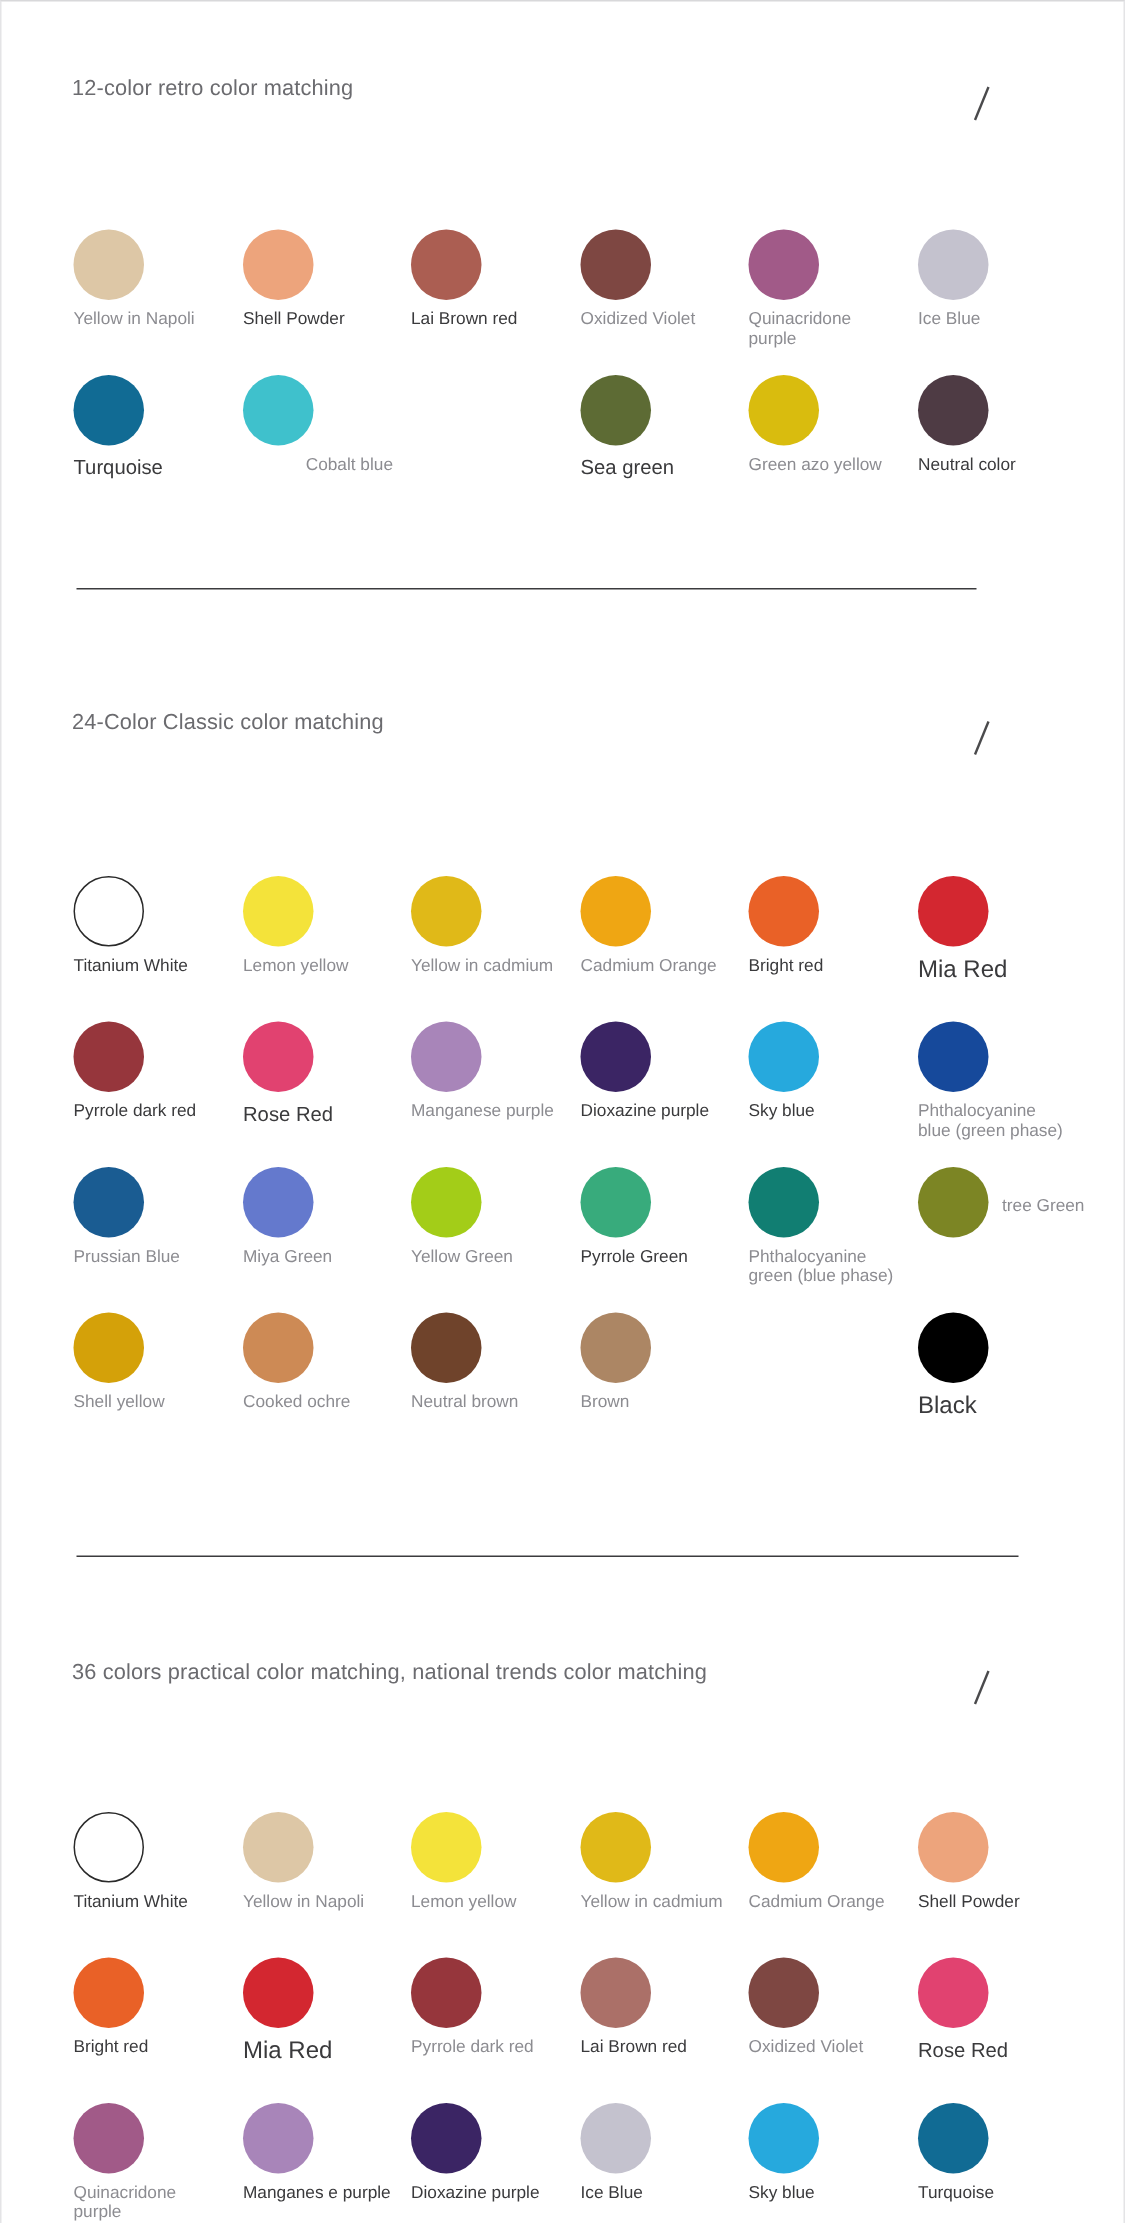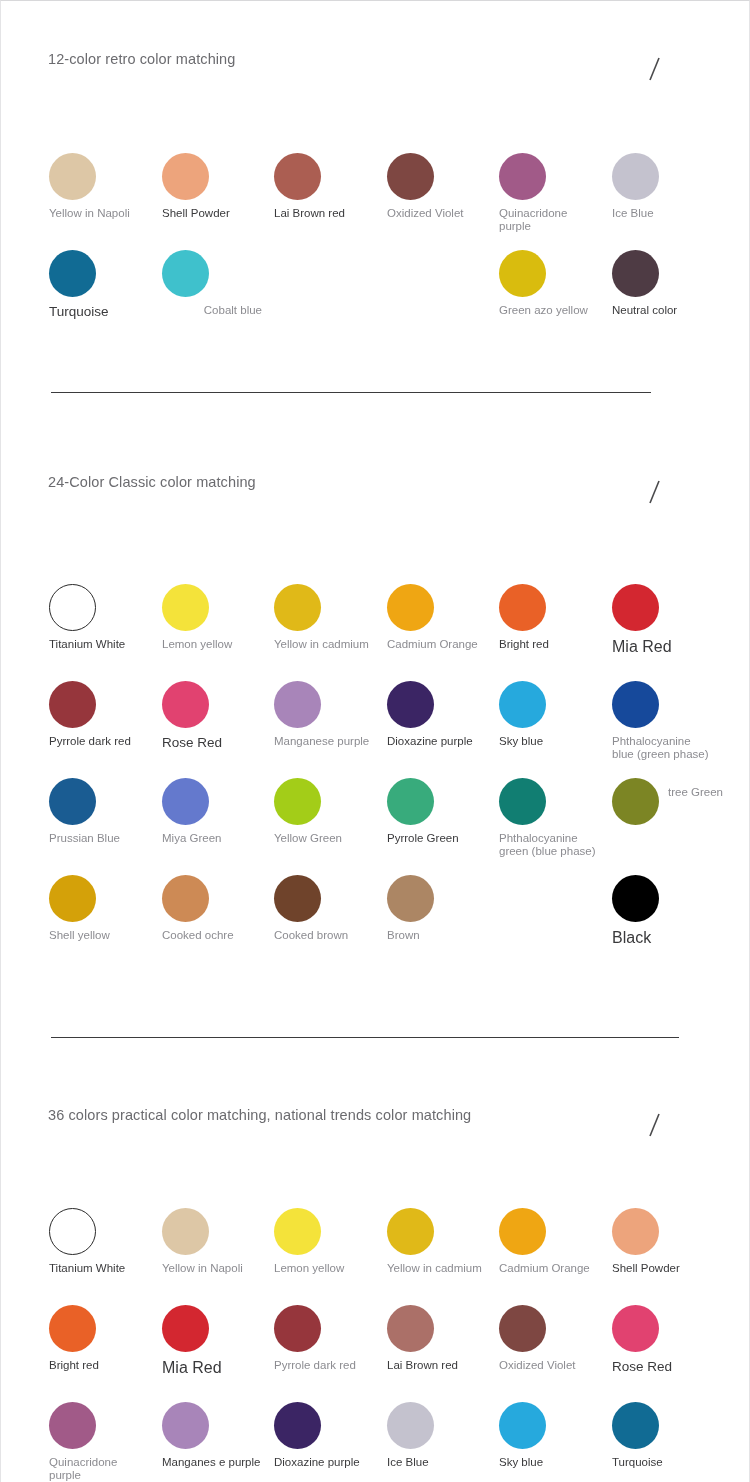--- a/index.html
+++ b/index.html
@@ -61,21 +61,21 @@
     width: 100px;
     word-wrap: break-word;
   }
   .cap.dark { color: #3a3a3c; }
   .cap.big { font-size: 13.5px; color: #3a3a3c; }
   .cap.xbig { font-size: 16px; color: #3a3a3c; }
   .cap.side {
     position: absolute;
     left: 56px;
     top: 4px;
-    margin-top: 4px;
+    margin-top: 16px;
     width: 70px;
   }
 
   .divider {
     position: absolute;
     height: 0;
     border-top: 1.6px solid #3b3b3d;
     left: 50px;
   }
 
@@ -132,20 +132,24 @@
         <div class="cap">Ice Blue</div>
       </div>
       <div class="swatch-cell" style="left: 48px; top: 97px;">
         <span class="dot" style="background: rgb(17, 107, 148);"></span>
         <div class="cap big">Turquoise</div>
       </div>
       <div class="swatch-cell" style="left: 161px; top: 97px; text-align: right;">
         <span class="dot" style="background: rgb(63, 193, 204);"></span>
         <div class="cap">Cobalt blue</div>
       </div>
+      <div class="swatch-cell" style="left: 386px; top: 97px;">
+        <span class="dot" style="background: rgb(93, 107, 52);"></span>
+        <div class="cap big">Sea green</div>
+      </div>
       <div class="swatch-cell" style="left: 498px; top: 97px;">
         <span class="dot" style="background: rgb(217, 188, 14);"></span>
         <div class="cap">Green azo yellow</div>
       </div>
       <div class="swatch-cell" style="left: 611px; top: 97px;">
         <span class="dot" style="background: rgb(78, 59, 68);"></span>
         <div class="cap dark">Neutral color</div>
       </div>
     </div>
   <div class="divider"></div>
@@ -234,21 +238,21 @@
       <div class="swatch-cell" style="left: 48px; top: 291px;">
         <span class="dot" style="background: rgb(212, 161, 9);"></span>
         <div class="cap">Shell yellow</div>
       </div>
       <div class="swatch-cell" style="left: 161px; top: 291px;">
         <span class="dot" style="background: rgb(205, 138, 85);"></span>
         <div class="cap">Cooked ochre</div>
       </div>
       <div class="swatch-cell" style="left: 273px; top: 291px;">
         <span class="dot" style="background: rgb(111, 67, 43);"></span>
-        <div class="cap">Cooked brown</div>
+        <div class="cap">Neutral brown</div>
       </div>
       <div class="swatch-cell" style="left: 386px; top: 291px;">
         <span class="dot" style="background: rgb(172, 134, 100);"></span>
         <div class="cap">Brown</div>
       </div>
       <div class="swatch-cell" style="left: 611px; top: 291px;">
         <span class="dot" style="background: rgb(0, 0, 0);"></span>
         <div class="cap xbig">Black</div>
       </div>
     </div>

